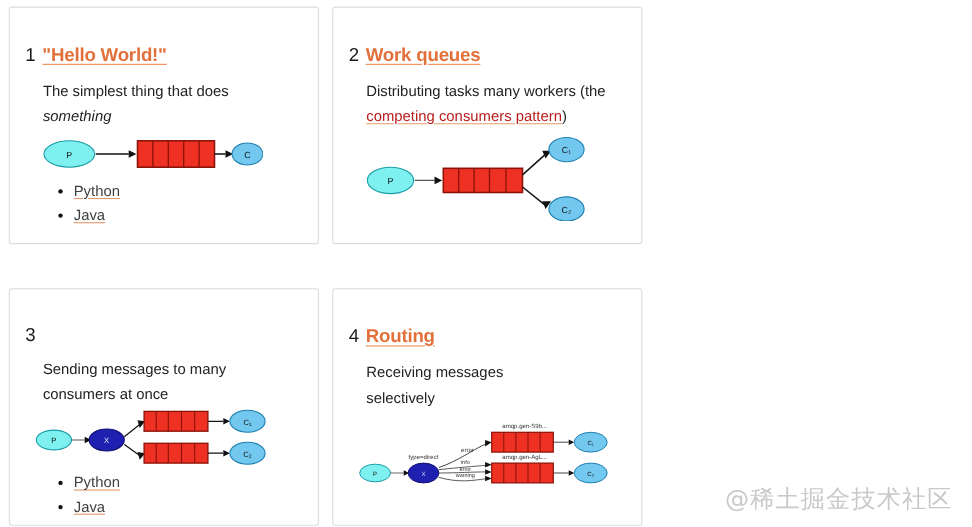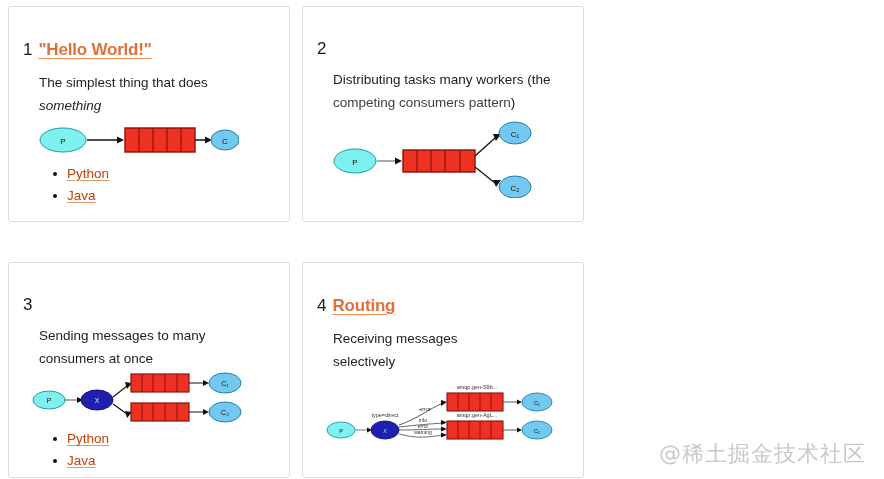--- a/index.html
+++ b/index.html
@@ -79,21 +79,22 @@
     line-height: 1.72;
     max-width: 232px;
   }
 
   .card-desc .em {
     font-style: italic;
     text-align: center;
   }
 
   .inline-link {
-    color: #404040;
+    color: #b91c1c;
+    text-decoration: underline;
     text-decoration-color: #e8a478;
     text-underline-offset: 2px;
     cursor: pointer;
   }
 
   .card-links {
     margin: 2px 0 0 44px;
     padding: 0;
     list-style: none;
   }
@@ -110,21 +111,21 @@
     position: absolute;
     left: 0;
     top: 9px;
     width: 4px;
     height: 4px;
     border-radius: 50%;
     background: #111;
   }
 
   .card-links a {
-    color: #c2410c;
+    color: #404040;
     text-decoration: underline;
     text-decoration-color: #e09a6b;
     text-underline-offset: 2px;
     cursor: pointer;
     font-size: 13.5px;
   }
 
   .diagram {
     display: block;
   }
@@ -182,20 +183,21 @@
       </div>
       <ul class="card-links">
         <li><a href="#">Python</a></li>
         <li><a href="#">Java</a></li>
       </ul>
     </div>
 
     <div class="card">
       <div class="card-head">
         <span class="card-num">2</span>
+        <span class="card-title">Work queues</span>
       </div>
       <div class="card-desc">
         <span>Distributing tasks many workers (the </span><span class="inline-link">competing consumers pattern</span><span>)</span>
       </div>
       <div class="diagram-wrap" style="margin-top:6px;">
         <svg class="diagram" width="200" height="78" viewBox="0 0 200 78">
           <ellipse cx="22" cy="41" rx="21" ry="12" fill="#7ff0f0" stroke="#1a9ea6" stroke-width="1"></ellipse>
           <text x="22" y="44.5" font-size="8" text-anchor="middle" fill="#111" font-family="Liberation Sans, sans-serif">P</text>
           <line x1="44" y1="41" x2="62" y2="41" stroke="#555" stroke-width="1.2"></line>
           <polygon points="62,37.5 69,41 62,44.5" fill="#111"></polygon>

